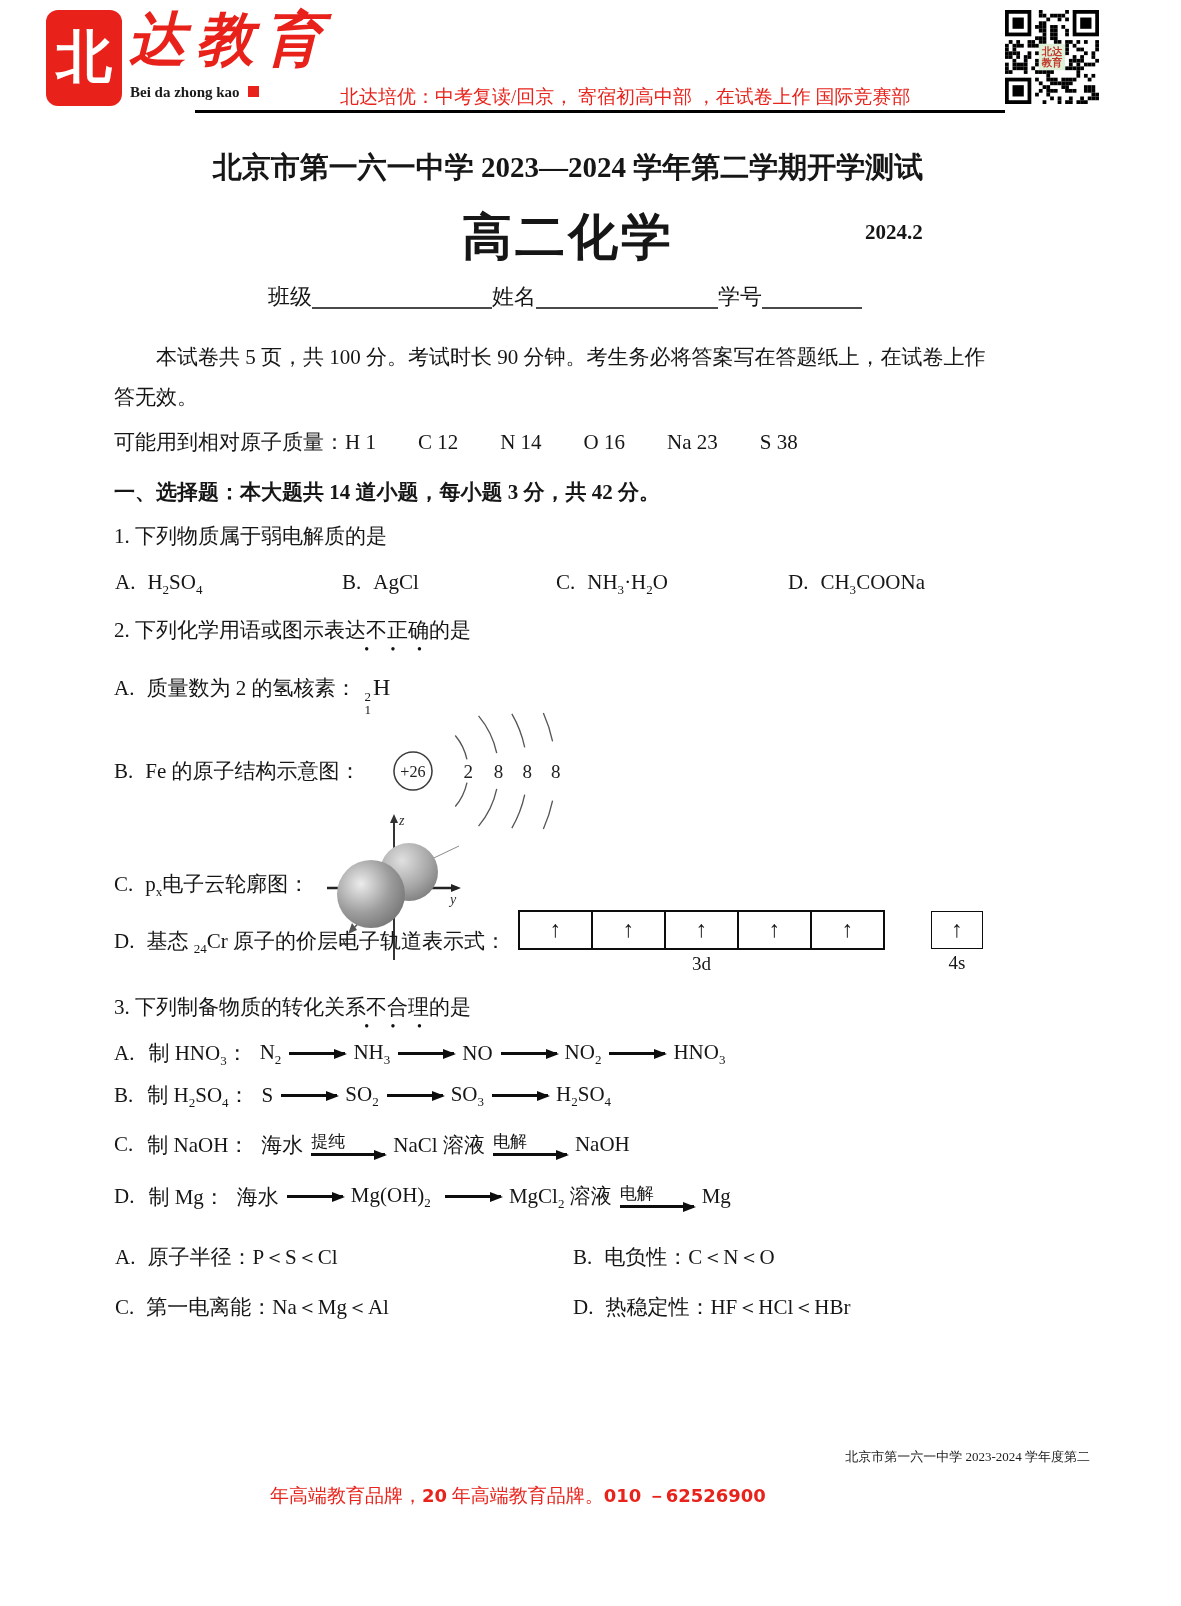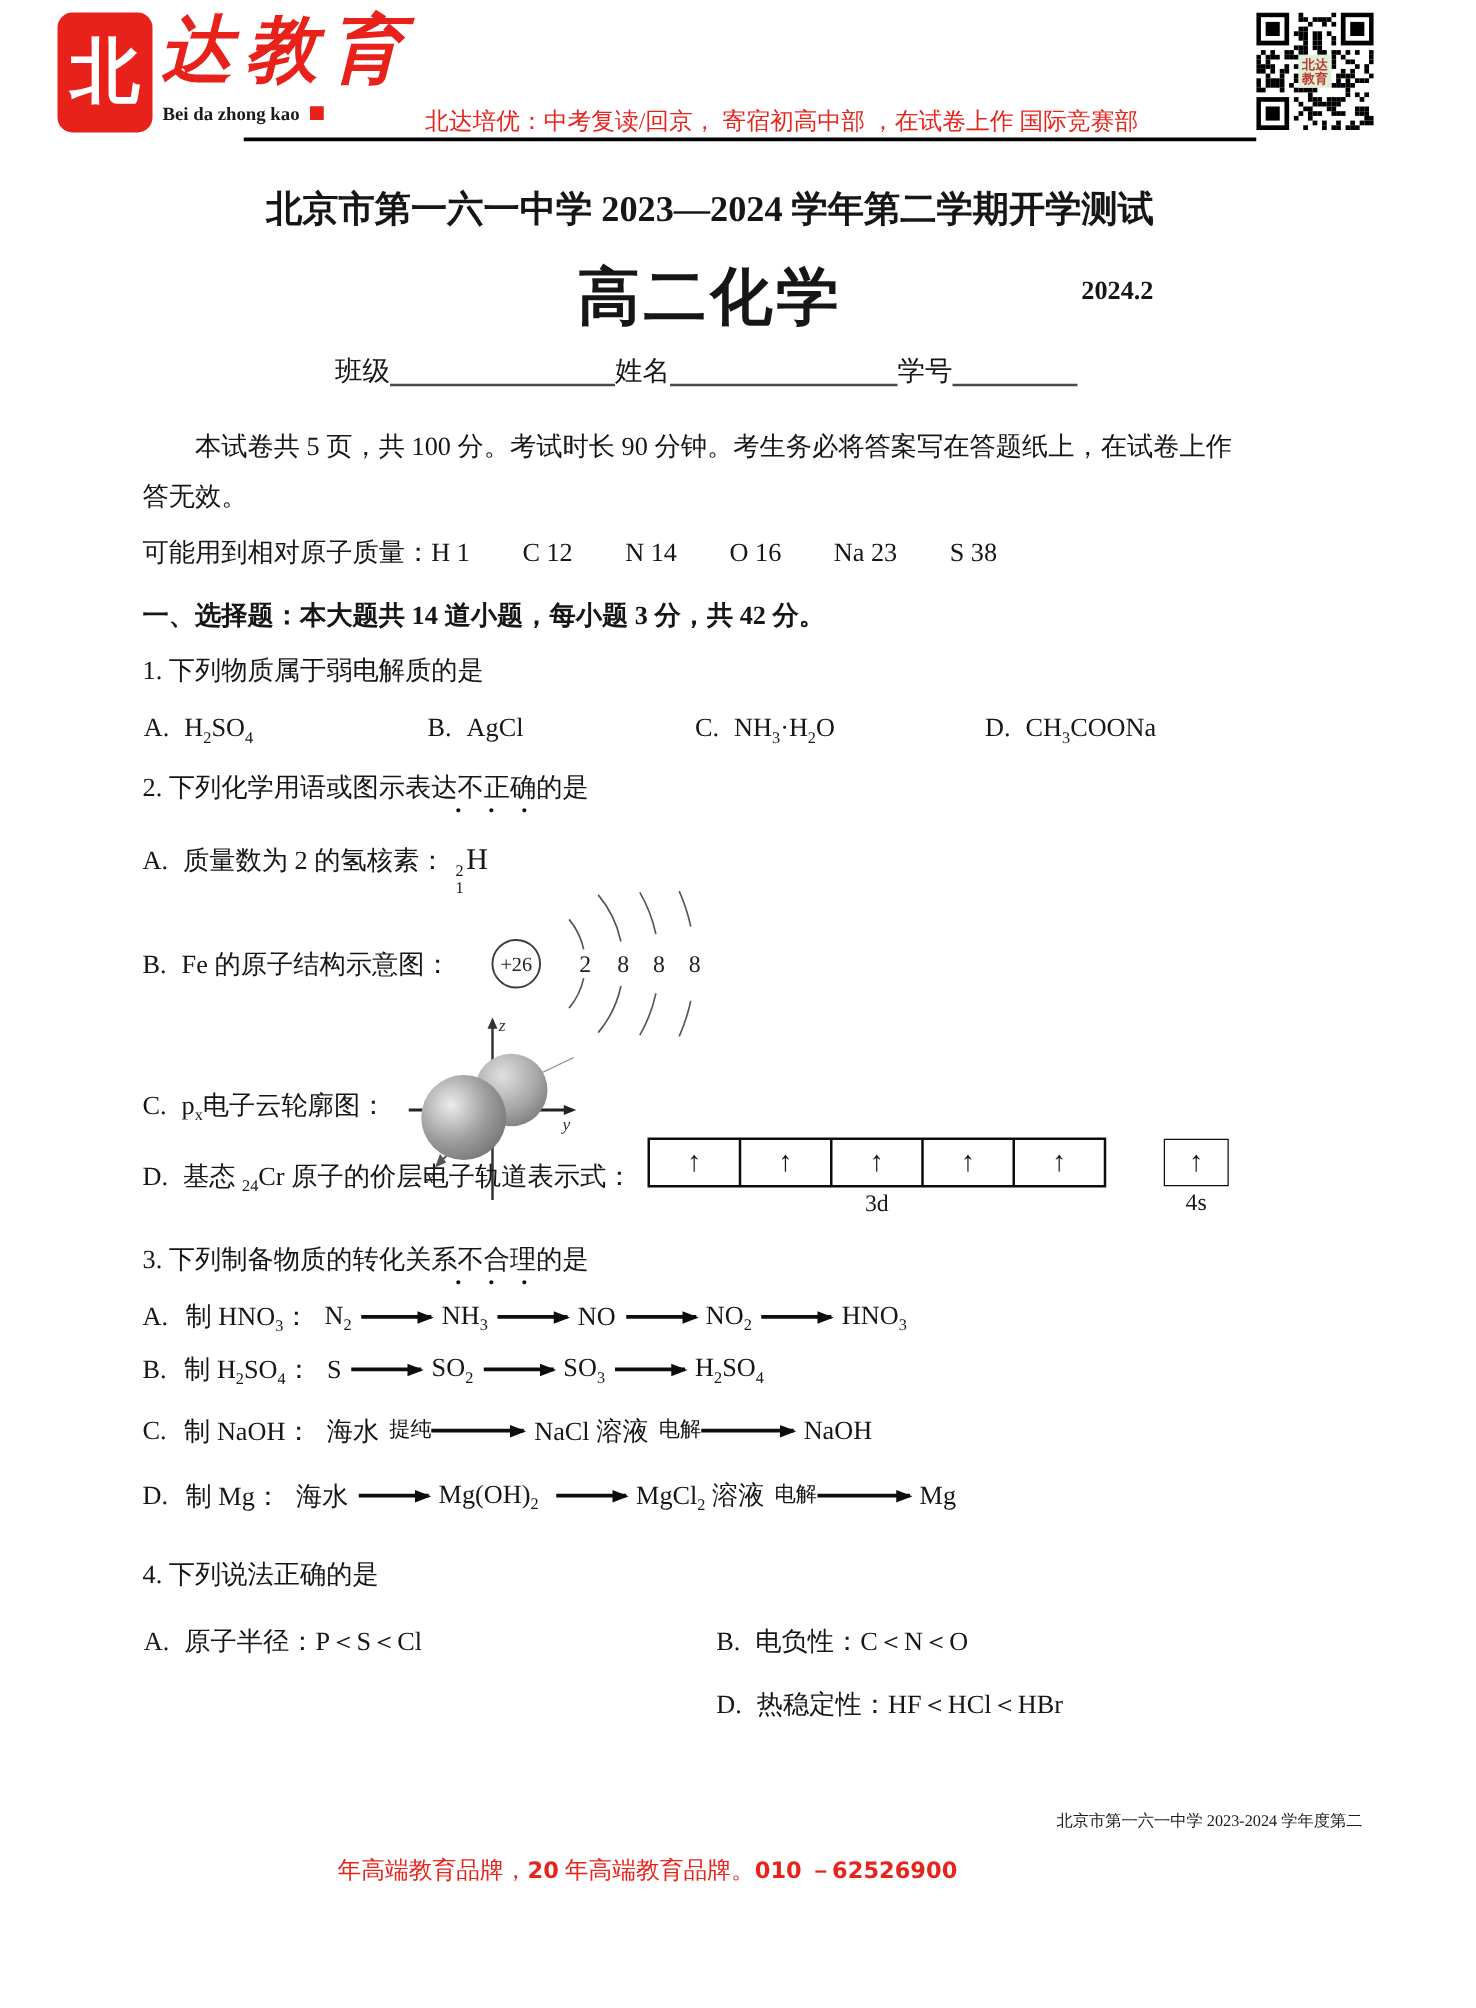--- a/index.html
+++ b/index.html
@@ -55,21 +55,21 @@
   .orb-label{font-size:19px;margin-top:3px;}
   
   .rxn{display:flex;align-items:center;padding-left:16px;font-size:21px;height:34px;white-space:nowrap;}
   .rxn .lbl{margin-right:14px;}
   .rxn .name{margin-right:12px;}
   .arr{position:relative;display:inline-block;width:56px;height:2.6px;background:#0d0d0d;
         margin:0 8px;flex:none;}
   .arr::after{content:"";position:absolute;right:-2px;top:50%;transform:translateY(-50%);
         width:0;height:0;border-left:13px solid #0d0d0d;border-top:5.5px solid transparent;
         border-bottom:5.5px solid transparent;}
-  .arrl{display:inline-flex;flex-direction:row;align-items:center;margin:0 8px;flex:none;}
+  .arrl{display:inline-flex;flex-direction:column;margin:0 8px;flex:none;}
   .arrl .albl{font-size:17px;line-height:1;margin-bottom:3px;}
   .shaft{position:relative;width:74px;height:2.6px;background:#0d0d0d;}
   .shaft::after{content:"";position:absolute;right:-2px;top:50%;transform:translateY(-50%);
         width:0;height:0;border-left:13px solid #0d0d0d;border-top:5.5px solid transparent;
         border-bottom:5.5px solid transparent;}
   sub{font-size:0.62em;}
   
   .q4row{position:relative;height:30px;font-size:21px;}
   .q4row .opt{position:absolute;top:0;white-space:nowrap;}
   
@@ -460,27 +460,27 @@
       <span>Mg(OH)<sub>2</sub></span>
       <span class="arr" style="margin-left:14px;"></span>
       <span>MgCl<sub>2</sub> 溶液</span>
       <span class="arrl">
           <span class="albl">电解</span>
           <span class="shaft"></span>
         </span>
       <span>Mg</span>
     </div>
 
-    <div class="qtext" style="margin-top:26px;">4. 下列说法正确的是</div>
 
     <div class="q4row" style="margin-top:24px;">
       <span class="opt" style="left:17px;"><span class="lbl" style="margin-right:12px;">A.</span><span>原子半径：P＜S＜Cl</span></span>
       <span class="opt" style="left:475px;"><span class="lbl" style="margin-right:12px;">B.</span><span>电负性：C＜N＜O</span></span>
     </div>
     <div class="q4row" style="margin-top:20px;">
+      <span class="opt" style="left:17px;"><span class="lbl" style="margin-right:12px;">C.</span><span>第一电离能：Na＜Mg＜Al</span></span>
       <span class="opt" style="left:475px;"><span class="lbl" style="margin-right:12px;">D.</span><span>热稳定性：HF＜HCl＜HBr</span></span>
     </div>
 
   </div>
 
   <div class="footer-ref">北京市第一六一中学 2023-2024 学年度第二</div>
   <div class="footer-red">
     <span>年高端教育品牌，</span><span class="bnum">20</span><span> 年高端教育品牌。</span><span class="bnum">010 －62526900</span>
   </div>
 

